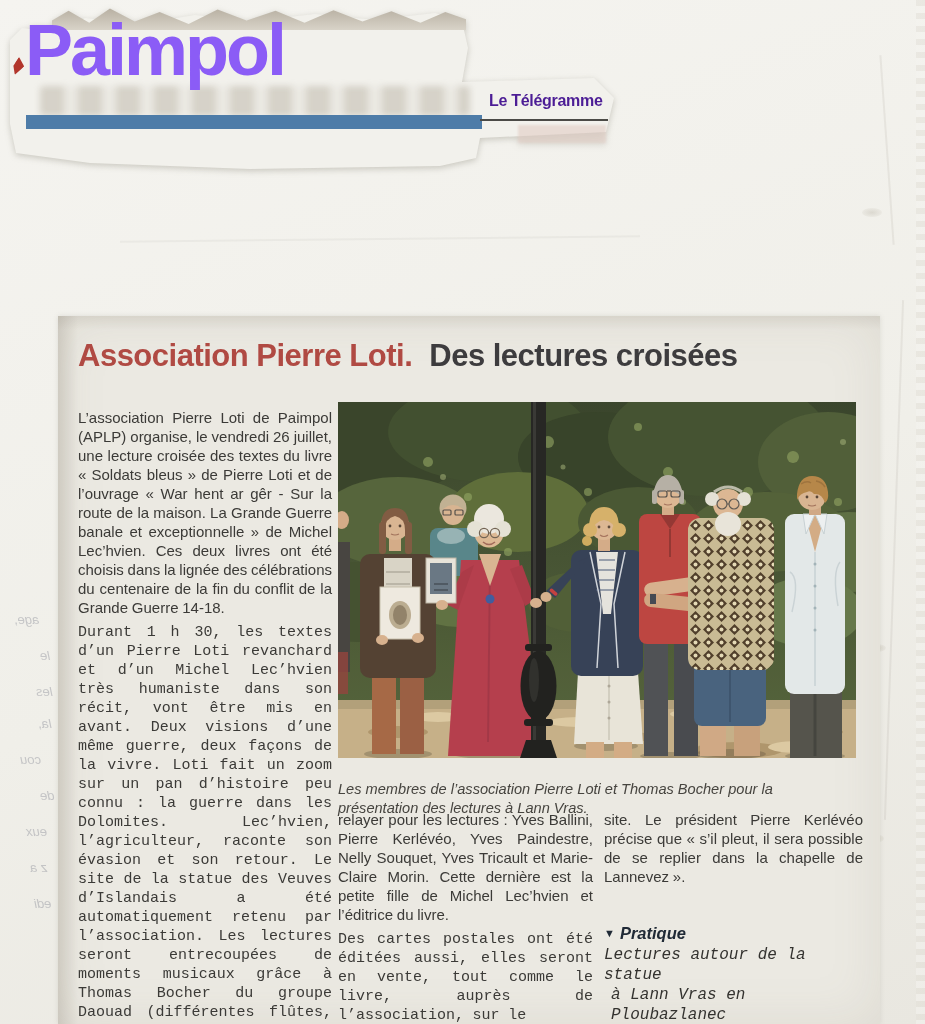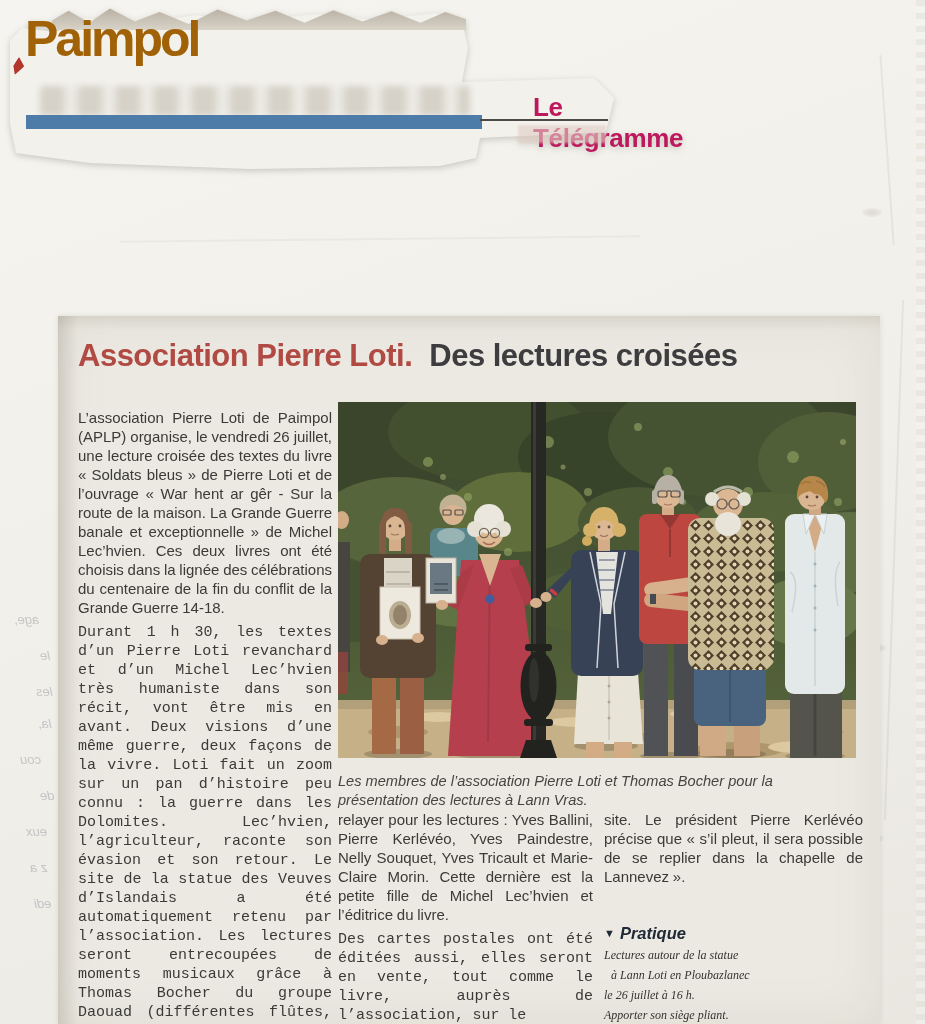--- a/index.html
+++ b/index.html
@@ -29,25 +29,25 @@
   .masthead .paper{position:absolute;inset:0;background:#f2f1ec;
     clip-path:polygon(0 34px,12px 22px,45px 26px,75px 12px,130px 18px,185px 9px,245px 15px,305px 8px,365px 14px,425px 7px,452px 15px,458px 42px,452px 76px,584px 72px,604px 92px,596px 126px,470px 132px,466px 152px,430px 160px,240px 163px,80px 157px,6px 147px,0 118px);}
   .torn-strip{position:absolute;left:42px;top:0;width:414px;height:24px;
     background:linear-gradient(#b4ac9e,#d8d3c8);
     clip-path:polygon(0 60%,4% 20%,9% 70%,14% 10%,20% 65%,26% 25%,33% 75%,40% 15%,47% 60%,54% 20%,61% 70%,68% 18%,75% 65%,82% 22%,89% 70%,95% 25%,100% 55%,100% 100%,0 100%);}
   .ghost-head{position:absolute;left:30px;top:80px;width:430px;height:30px;border-radius:4px;
     background:repeating-linear-gradient(90deg,rgba(150,140,120,.30) 0 24px,rgba(150,140,120,.08) 24px 38px);
     filter:blur(3px);}
   .red-mark{position:absolute;left:3px;top:52px;width:10px;height:17px;background:#b2362c;
     transform:rotate(36deg);clip-path:polygon(0 0,100% 28%,72% 100%,8% 62%);}
-  .city{position:absolute;left:15px;top:8px;margin:0;font-size:50px;font-weight:bold;
-    letter-spacing:-3px;line-height:1;color:#a16207;}
+  .city{position:absolute;left:15px;top:8px;margin:0;font-size:72px;font-weight:bold;
+    letter-spacing:-3px;line-height:1;color:#8b5cf6;}
   .blue-bar{position:absolute;left:16px;top:109px;width:456px;height:14px;background:#4e7ca8;}
   .date{position:absolute;left:17px;top:128px;font-size:20px;color:#403e3b;}
-  .brand{position:absolute;left:479px;top:86px;font-size:26px;font-weight:bold;color:#be185d;letter-spacing:-.3px;margin-left:44px;}
+  .brand{position:absolute;left:479px;top:86px;font-size:16px;font-weight:bold;color:#4c1d95;letter-spacing:-.3px;}
   .brand-rule{position:absolute;left:470px;top:113px;width:128px;height:2px;background:#4b4a46;}
   .brand-ghost{position:absolute;left:508px;top:119px;width:88px;height:18px;background:#e2cdc5;opacity:.6;filter:blur(1px);}
   
   .article{position:absolute;left:58px;top:316px;width:822px;height:708px;background:#ebe9e2;
     box-shadow:inset 0 0 50px rgba(140,130,110,.13),0 0 5px rgba(100,95,80,.15);}
   .article::before{content:'';position:absolute;left:0;top:0;width:20px;height:100%;
     background:linear-gradient(90deg,rgba(120,110,95,.20),rgba(120,110,95,0));}
   .article::after{content:'';position:absolute;left:0;top:0;width:100%;height:14px;
     background:linear-gradient(rgba(120,110,95,.12),rgba(120,110,95,0));}
   .headline{position:absolute;left:20px;top:22px;margin:0;font-size:31px;font-weight:bold;
@@ -56,25 +56,25 @@
   .hl-dark{color:#3d3c3e;}
   .col{position:absolute;color:#3b3a37;font-size:15px;line-height:19px;}
   .col p{margin:0;text-align:justify;word-spacing:-.4px;}
   .col p + p{margin-top:6px;font-family:Liberation Mono, monospace;}
   .col-left{left:20px;top:92px;width:254px;}
   .col-left .subhead{margin:4px 0 3px;font-size:16.5px;font-weight:bold;color:#2e2d2a;line-height:19px;}
   .col-mid{left:280px;top:494px;width:255px;}
   .col-right{left:546px;top:494px;width:259px;}
   figure.photo{position:absolute;left:280px;top:86px;width:518px;margin:0;}
   figure.photo svg{display:block;}
-  figcaption{margin-top:14px;font-style:italic;font-size:14.6px;line-height:18.5px;color:#46443f;}
+  figcaption{margin-top:22px;font-style:italic;font-size:14.6px;line-height:18.5px;color:#46443f;}
   .pratique{margin-top:17px;}
   .pratique-title{font-weight:bold;font-style:italic;font-size:16.5px;color:#202a36;margin-top:38px;}
   .tri{font-style:normal;font-size:11px;margin-right:5px;position:relative;top:-2px;}
-  .pratique-line{font-family:Liberation Serif, serif;font-style:italic;font-size:12px;
+  .pratique-line{font-family:Liberation Mono, monospace;font-style:italic;font-size:16px;
     line-height:20px;color:#33322f;}
   .pratique-line.indent{padding-left:7px;}
 </style>
 </head>
 <body>
 
 <div class="page">
 
   <div class="edge-serration"></div>
   <div class="crease c1"></div>
@@ -361,19 +361,19 @@
       <p>Des cartes postales ont été éditées aussi, elles seront en vente, tout comme le livre, auprès de l’association, sur le</p>
     </div>
 
     <div class="col col-right">
       <p>site. Le président Pierre Kerlévéo précise que « s’il pleut, il sera possible de se replier dans la chapelle de Lannevez ».</p>
       <div class="pratique">
         <div class="pratique-title">
           <span class="tri">▼</span><span>Pratique</span>
         </div>
         <div class="pratique-line">Lectures autour de la statue</div>
-        <div class="pratique-line indent">à Lann Loti en Ploubazlanec</div>
+        <div class="pratique-line indent">à Lann Vras en Ploubazlanec</div>
         <div class="pratique-line">le 26 juillet à 16 h.</div>
         <div class="pratique-line">Apporter son siège pliant.</div>
       </div>
     </div>
   </div>
 </div>
 
 </body></html>

